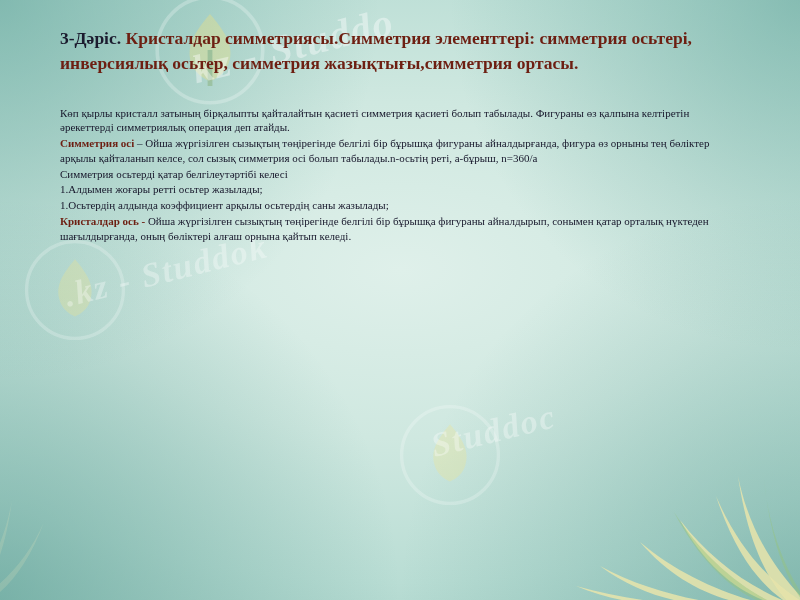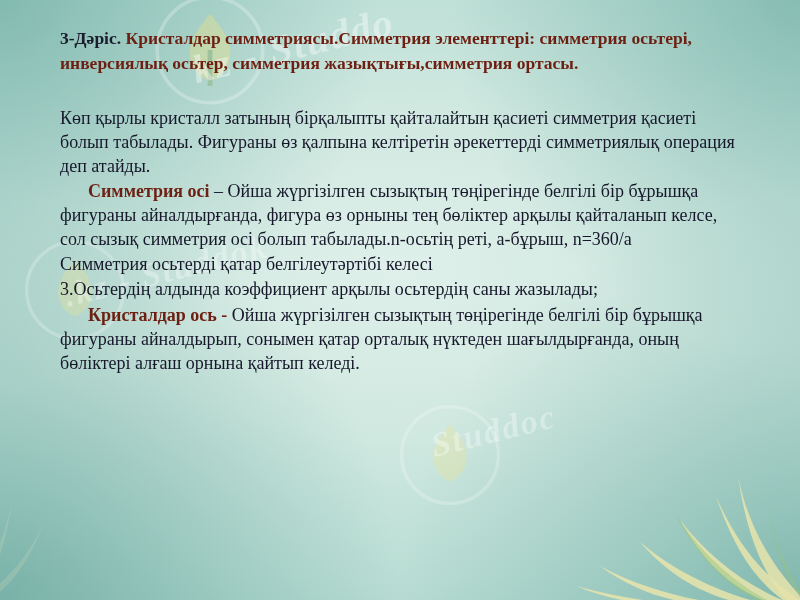--- a/index.html
+++ b/index.html
@@ -96,28 +96,28 @@
   }
   .title {
     font-size: 17.5px;
     font-weight: bold;
     line-height: 1.42;
     color: #1b1b2e;
     margin: 0 0 30px 0;
   }
   .title .accent { color: #6d1f12; }
   .body-block {
-    font-size: 18px;
+    font-size: 11px;
     line-height: 1.34;
     color: #17172b;
   }
   .para {
     margin: 0 0 1px 0;
   }
-  .lead { color: #6d1f12; font-weight: bold; margin-left: 28px; }
+  .lead { color: #6d1f12; font-weight: bold; }
 </style>
 </head>
 <body>
 
 <div id="slide">
 
   <svg class="wm-logo wm-logo-1" viewBox="0 0 100 100" aria-hidden="true">
     <circle cx="50" cy="50" r="44" fill="none" stroke="rgba(255,255,255,0.55)" stroke-width="3"></circle>
     <path d="M50 20 C38 34 30 46 34 60 C38 72 50 76 50 76 C50 76 62 72 66 60 C70 46 62 34 50 20 Z" fill="rgba(245,225,120,0.75)"></path>
     <path d="M50 50 L50 80" stroke="rgba(120,160,90,0.8)" stroke-width="4" fill="none"></path>
@@ -172,23 +172,26 @@
 
       <p class="para">
         <span class="lead">Симметрия осі</span><span> – Ойша жүргізілген сызықтың төңірегінде белгілі бір бұрышқа фигураны айналдырғанда, фигура өз орныны тең бөліктер арқылы қайталанып келсе, сол сызық симметрия осі болып табылады.n-осьтің реті, а-бұрыш, n=360/a</span>
       </p>
 
 
       <p class="para">
         <span>Симметрия осьтерді қатар белгілеутәртібі келесі</span>
       </p>
 
+      <p class="para">
+        <span>1.Алдымен жоғары ретті осьтер жазылады;</span>
+      </p>
 
       <p class="para">
-        <span>3.Осьтердің алдында коэффициент арқылы осьтердің саны жазылады;</span>
+        <span>1.Осьтердің алдында коэффициент арқылы осьтердің саны жазылады;</span>
       </p>
 
 
       <p class="para">
         <span class="lead">Кристалдар ось -</span><span> Ойша жүргізілген сызықтың төңірегінде белгілі бір бұрышқа фигураны айналдырып, сонымен қатар орталық нүктеден шағылдырғанда, оның бөліктері алғаш орнына қайтып келеді.</span>
       </p>
 
     </div>
   </div>
 </div>

